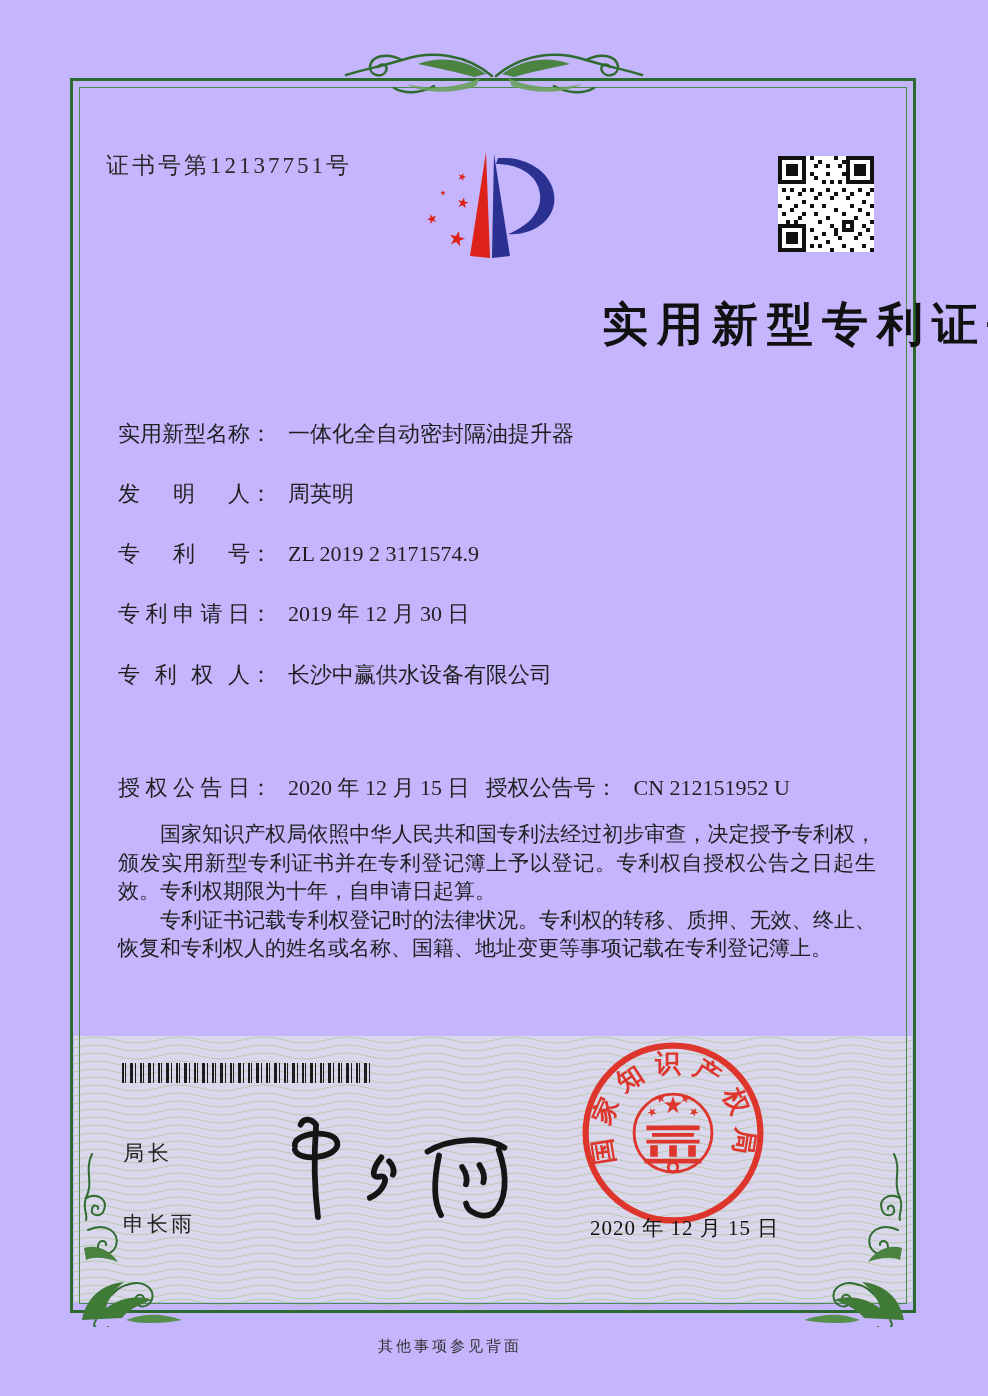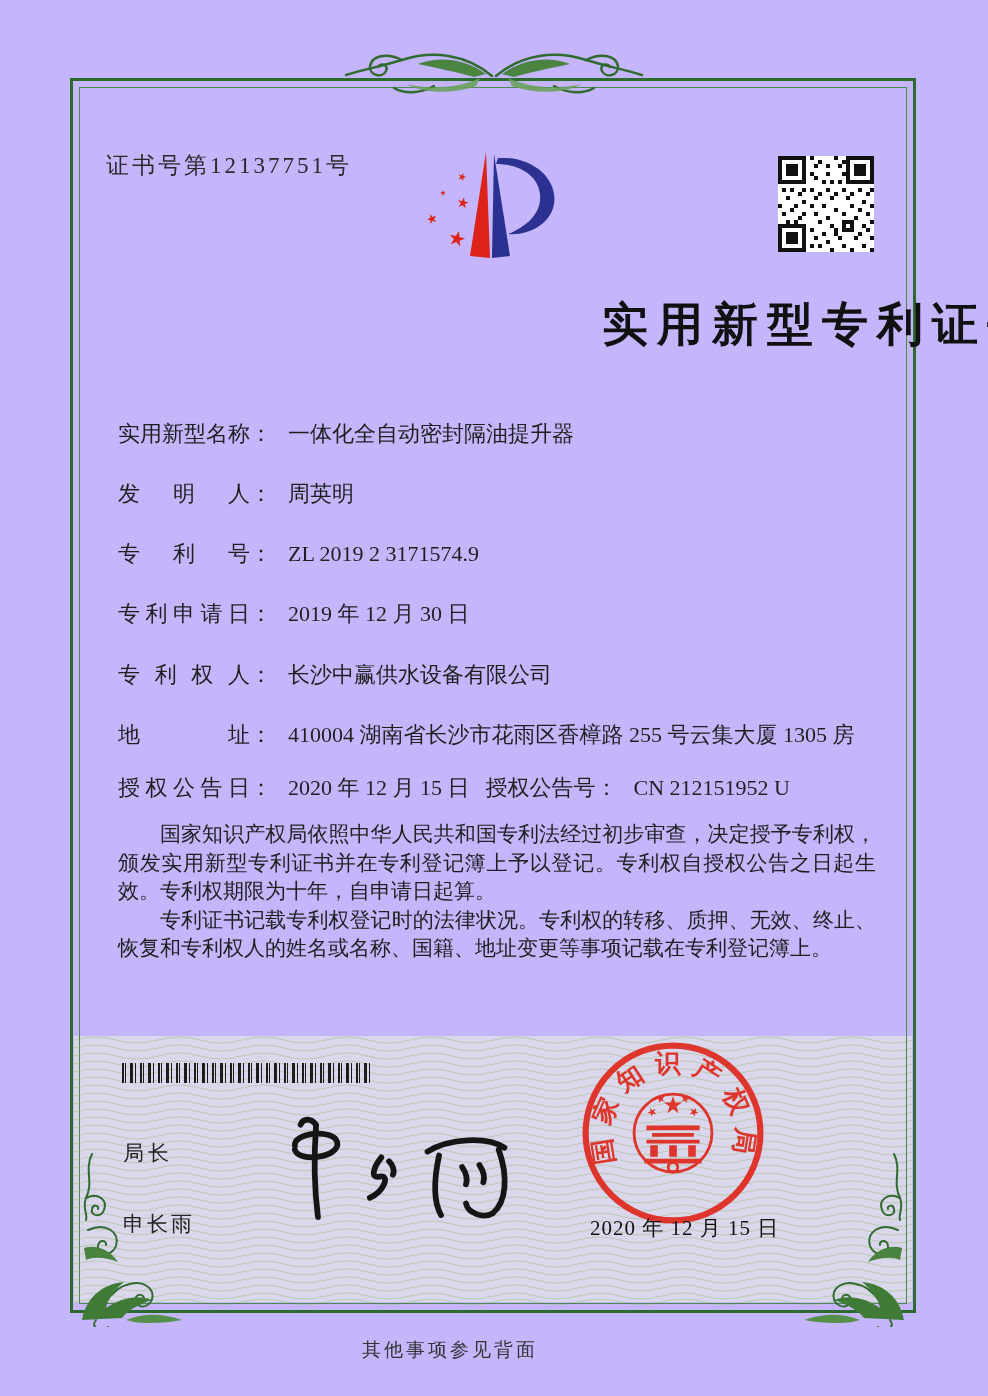--- a/index.html
+++ b/index.html
@@ -32,21 +32,21 @@
   .fvalue{display:inline-block;margin-left:16px;}
   .grant2{margin-left:16px;}
   .paras{left:118px;top:820px;width:758px;font-size:21px;line-height:28.5px;
          text-align:justify;}
   .paras p{margin:0;text-indent:2em;}
   .sig-title{left:123px;top:1139px;font-size:21px;letter-spacing:4px;color:#222;}
   .sig-name{left:123px;top:1210px;font-size:21px;letter-spacing:3px;color:#222;}
   .seal-date{left:590px;top:1214px;font-size:21px;color:#111;letter-spacing:1px;}
   .page-info{left:50px;width:800px;top:1279px;text-align:center;font-size:17px;
              letter-spacing:1px;color:#222;}
-  .back-note{left:50px;width:800px;top:1337px;text-align:center;font-size:19px;
+  .back-note{left:50px;width:800px;top:1337px;text-align:center;font-size:15px;
              letter-spacing:3px;color:#333;}
   
   .barcode{
     left:122px;top:1063px;width:250px;height:20px;
     background:
       repeating-linear-gradient(90deg,
         #1c1c1c 0 2px, rgba(0,0,0,0) 2px 3px,
         #1c1c1c 3px 4px, rgba(0,0,0,0) 4px 8px,
         #1c1c1c 8px 11px, rgba(0,0,0,0) 11px 13px,
         #1c1c1c 13px 14px, rgba(0,0,0,0) 14px 18px);
@@ -187,23 +187,20 @@
   </div>
   <div class="abs frow" style="top:539px">
     <span class="flabel">专利号</span><span class="fcolon">：</span><span class="fvalue">ZL 2019 2 3171574.9</span>
   </div>
   <div class="abs frow" style="top:599px">
     <span class="flabel">专利申请日</span><span class="fcolon">：</span><span class="fvalue">2019 年 12 月 30 日</span>
   </div>
   <div class="abs frow" style="top:660px">
     <span class="flabel">专利权人</span><span class="fcolon">：</span><span class="fvalue">长沙中赢供水设备有限公司</span>
   </div>
-  <div class="abs frow" style="top:720px">
-    <span class="flabel">地址</span><span class="fcolon">：</span><span class="fvalue">410004 湖南省长沙市花雨区香樟路 255 号云集大厦 1305 房</span>
-  </div>
   <div class="abs frow" style="top:773px">
     <span class="flabel">授权公告日</span><span class="fcolon">：</span><span class="fvalue">2020 年 12 月 15 日</span><span class="grant2">授权公告号</span><span class="fcolon">：</span><span class="fvalue">CN 212151952 U</span>
   </div>
 
   <div class="abs paras">
     <p>国家知识产权局依照中华人民共和国专利法经过初步审查，决定授予专利权，颁发实用新型专利证书并在专利登记簿上予以登记。专利权自授权公告之日起生效。专利权期限为十年，自申请日起算。</p>
     <p>专利证书记载专利权登记时的法律状况。专利权的转移、质押、无效、终止、恢复和专利权人的姓名或名称、国籍、地址变更等事项记载在专利登记簿上。</p>
   </div>
 
   <div class="abs barcode"></div>

